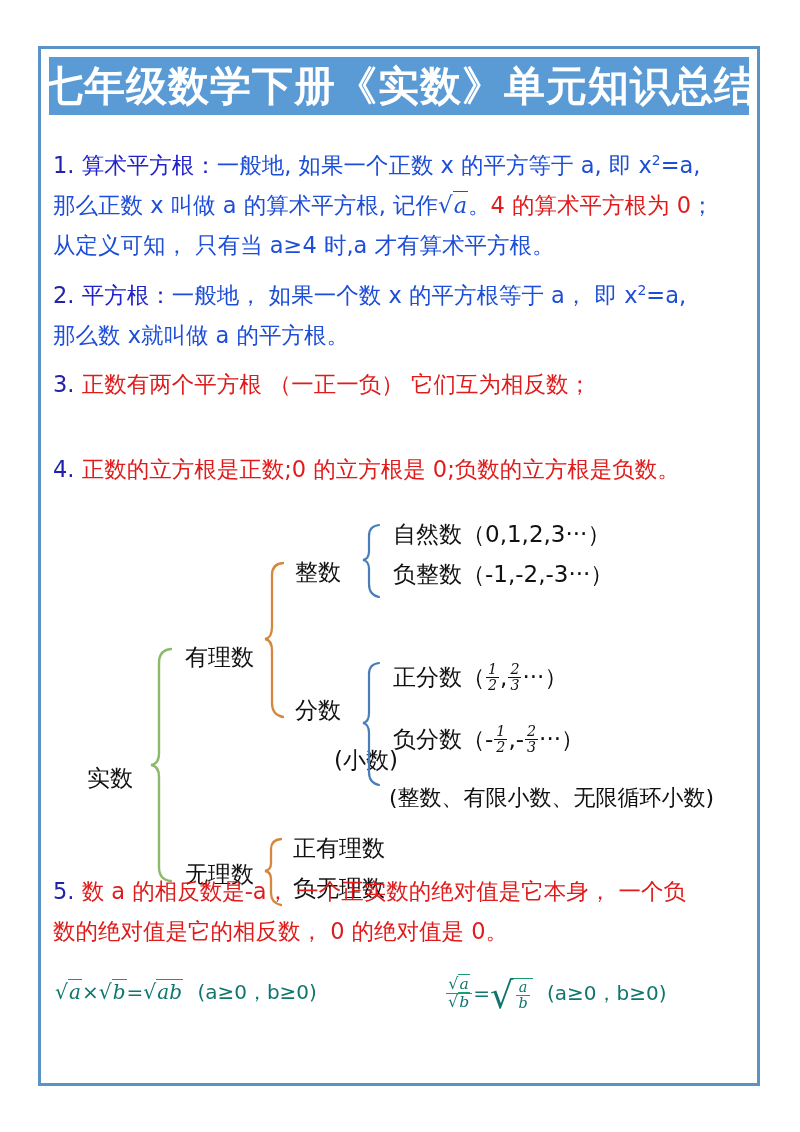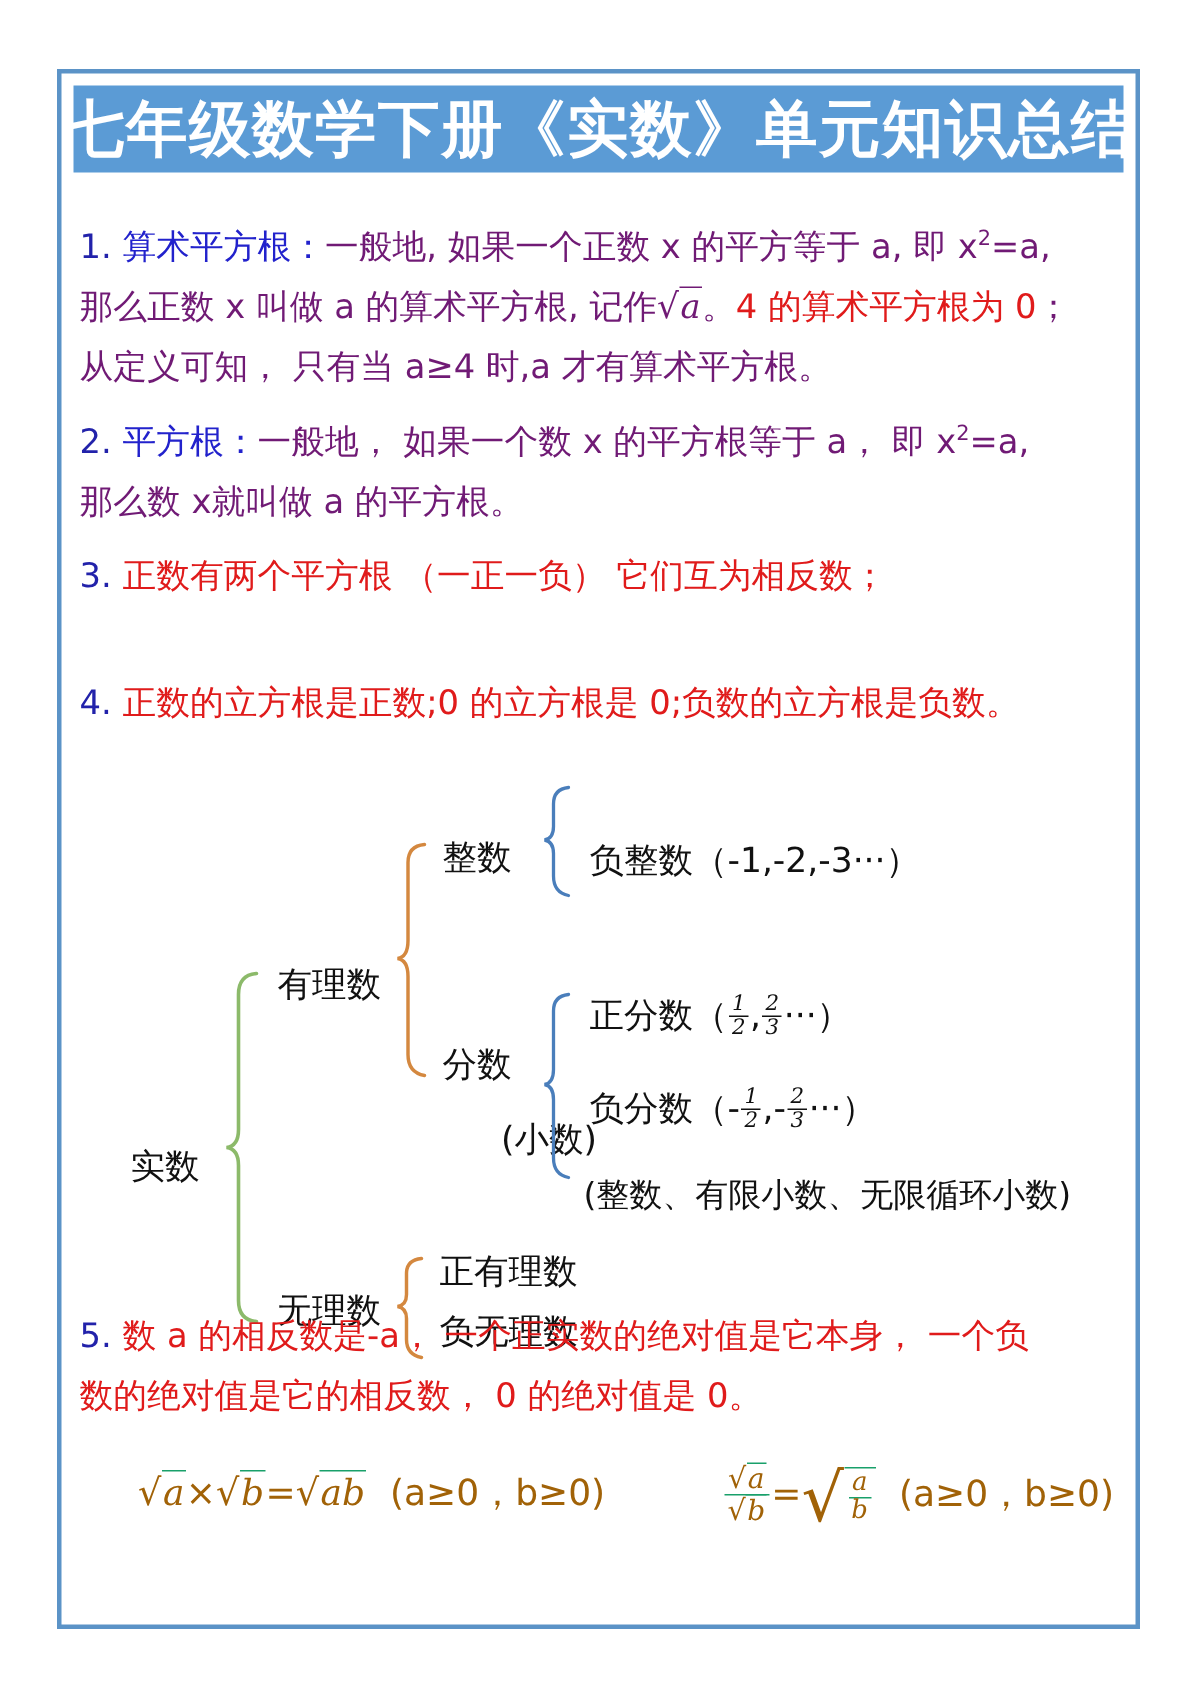--- a/index.html
+++ b/index.html
@@ -56,21 +56,21 @@
     width: 700px;
     font-size: 22.5px;
     line-height: 40px;
     color: #111111;
     font-family: "DejaVu Sans", "Liberation Sans", sans-serif;
     letter-spacing: 0px;
   }
   .num-blue { color: #2222aa; }
   .blue { color: #2222cc; }
   .red  { color: #e01b1b; }
-  .blk  { color: #701a75; }
+  .blk  { color: #1d4ed8; }
   .indent { display: inline-block; width: 26px; }
 
   sup.sq { font-size: 0.62em; vertical-align: super; line-height: 0; }
 
   
   .rad {
     display: inline-block;
     white-space: nowrap;
   }
   .rad > .sym { font-size: 1.02em; }
@@ -115,24 +115,23 @@
   .frac .n { display: block; padding: 0 2px; }
   .frac .d { display: block; border-top: 1.3px solid #111; padding: 0 2px; }
 
   
   #formula-row {
     position: absolute;
     left: 14px;
     top: 920px;
     width: 700px;
     height: 70px;
-    color: #a16207;
-    font-size: 24px;
-    font-family: "DejaVu Sans", "Liberation Sans", sans-serif;
-    margin-left: 37px;
+    color: #0f766e;
+    font-size: 20px;
+    font-family: "DejaVu Sans", "Liberation Sans", sans-serif;
   }
   #formula-row .fblock { position: absolute; white-space: nowrap; }
   #formula-row .rad > .body { border-top-color: #19a06a; }
   #formula-row .frac .d { border-top-color: #19a06a; }
 
   
   .bigrad {
     display: inline-block;
     white-space: nowrap;
     vertical-align: middle;
@@ -216,20 +215,23 @@
     </svg>
 
     <div class="tnode" style="left:254px; top:60px;">整数</div>
     <div class="tnode" style="left:254px; top:198px;">分数</div>
     <div class="tnode" style="left:248px; top:248px;margin-left:45px;">(小数)</div>
 
     <svg style="position:absolute; left:320px; top:22px;" width="22" height="76">
       <path d="M18 2 Q8 3 8 13 L8 28 Q8 36 2 37 Q8 38 8 46 L8 61 Q8 72 18 74" fill="none" stroke="#4a7ebb" stroke-width="2.2" stroke-linecap="round"></path>
     </svg>
 
+    <div class="tnode" style="left:352px; top:22px;">
+      <span>自然数</span><span>（0,1,2,3···）</span>
+    </div>
     <div class="tnode" style="left:352px; top:62px;">
       <span>负整数</span><span>（-1,-2,-3···）</span>
     </div>
 
     <svg style="position:absolute; left:320px; top:160px;" width="22" height="126">
       <path d="M18 2 Q8 3 8 13 L8 52 Q8 61 2 62 Q8 63 8 72 L8 111 Q8 122 18 124" fill="none" stroke="#4a7ebb" stroke-width="2.2" stroke-linecap="round"></path>
     </svg>
 
     <div class="tnode" style="left:352px; top:162px;">
       <span>正分数</span><span>（</span><span class="frac"><span class="n">1</span><span class="d">2</span></span><span>,</span><span class="frac"><span class="n">2</span><span class="d">3</span></span><span>···</span><span>）</span>

